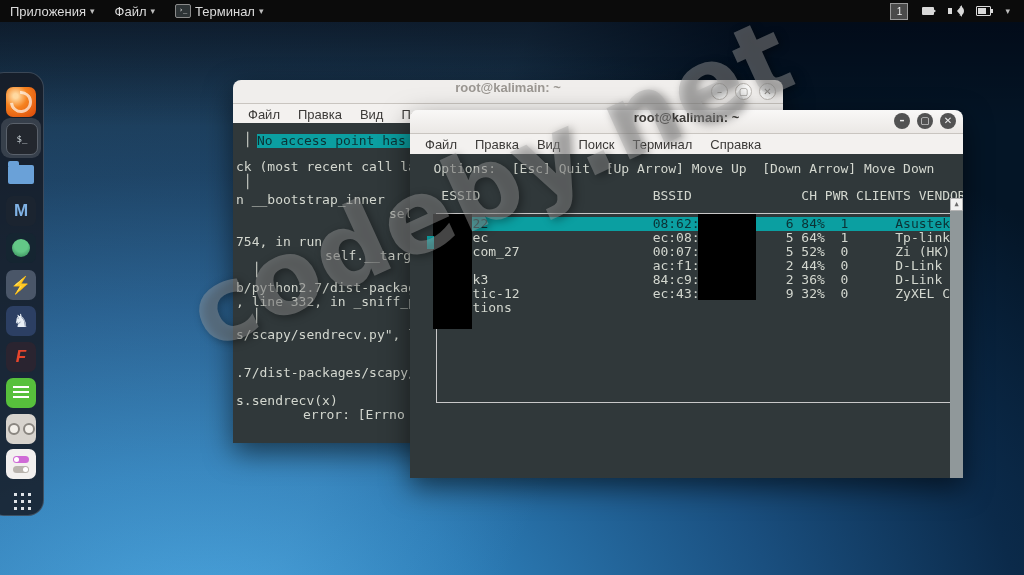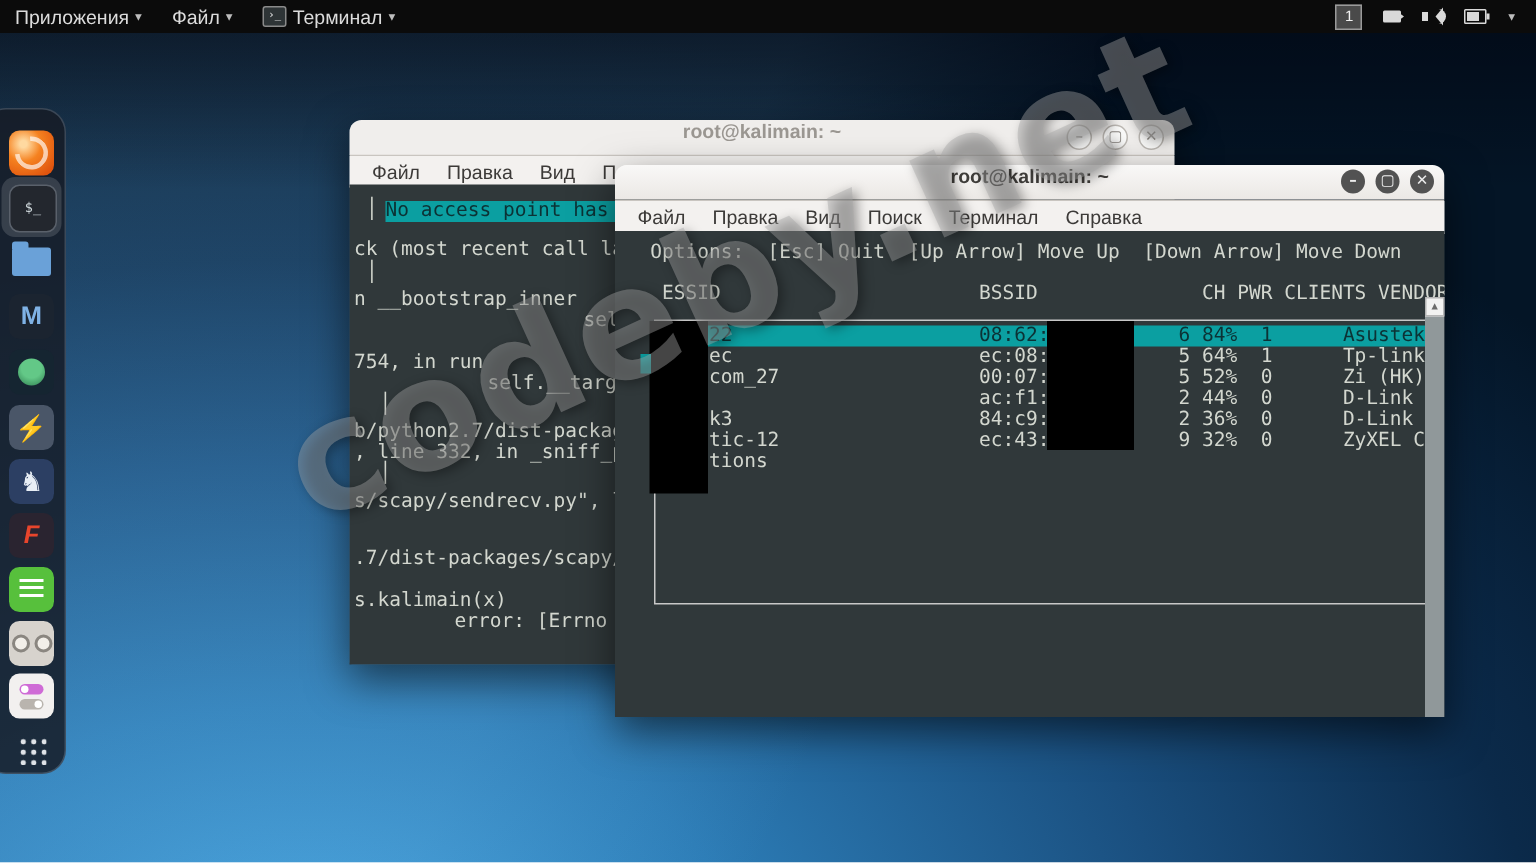--- a/index.html
+++ b/index.html
@@ -211,21 +211,21 @@
       <span class="tline bgl4">n __bootstrap_inner</span>
       <span class="tline bgl5">self._</span>
       <span class="tline bgl6">754, in run</span>
       <span class="tline bgl7">self.__target</span>
       <span class="tline bgl8">│</span>
       <span class="tline bgl9">b/python2.7/dist-packages/s</span>
       <span class="tline bgl10">, line 332, in _sniff_pack</span>
       <span class="tline bgl11">│</span>
       <span class="tline bgl12">s/scapy/sendrecv.py", line</span>
       <span class="tline bgl13">.7/dist-packages/scapy/arc</span>
-      <span class="tline bgl14">s.kalimain(x)</span>
+      <span class="tline bgl14">s.sendrecv(x)</span>
       <span class="tline bgl15">error: [Errno</span>
     </div>
   </div>
 
   <div class="win" id="fgwin">
     <div class="titlebar">
       <span>root@kalimain: ~</span>
       <div class="winbtns">
         <div class="wbtn">–</div>
         <div class="wbtn">▢</div>

